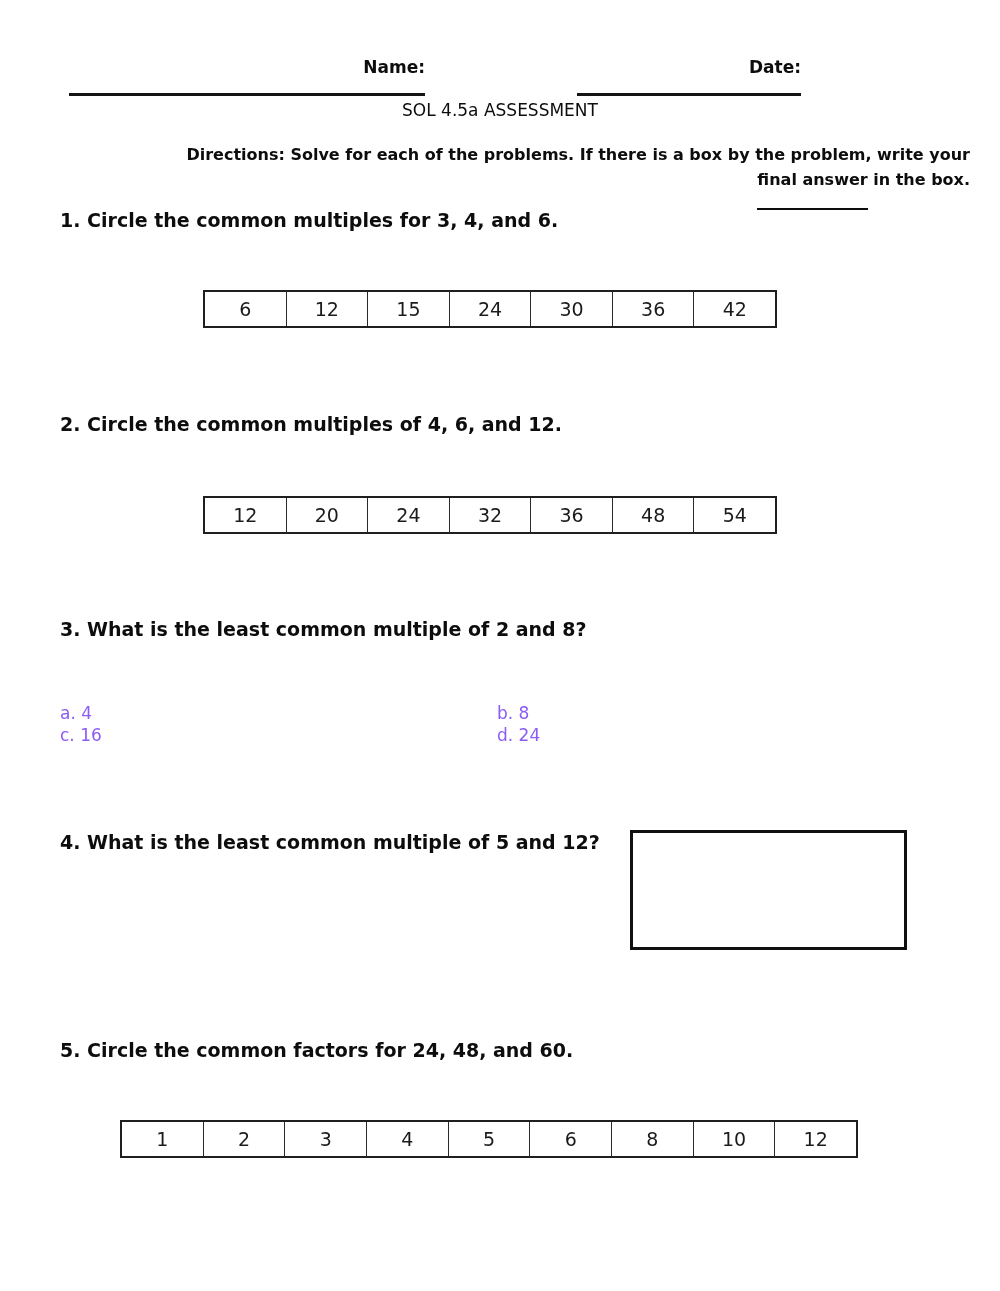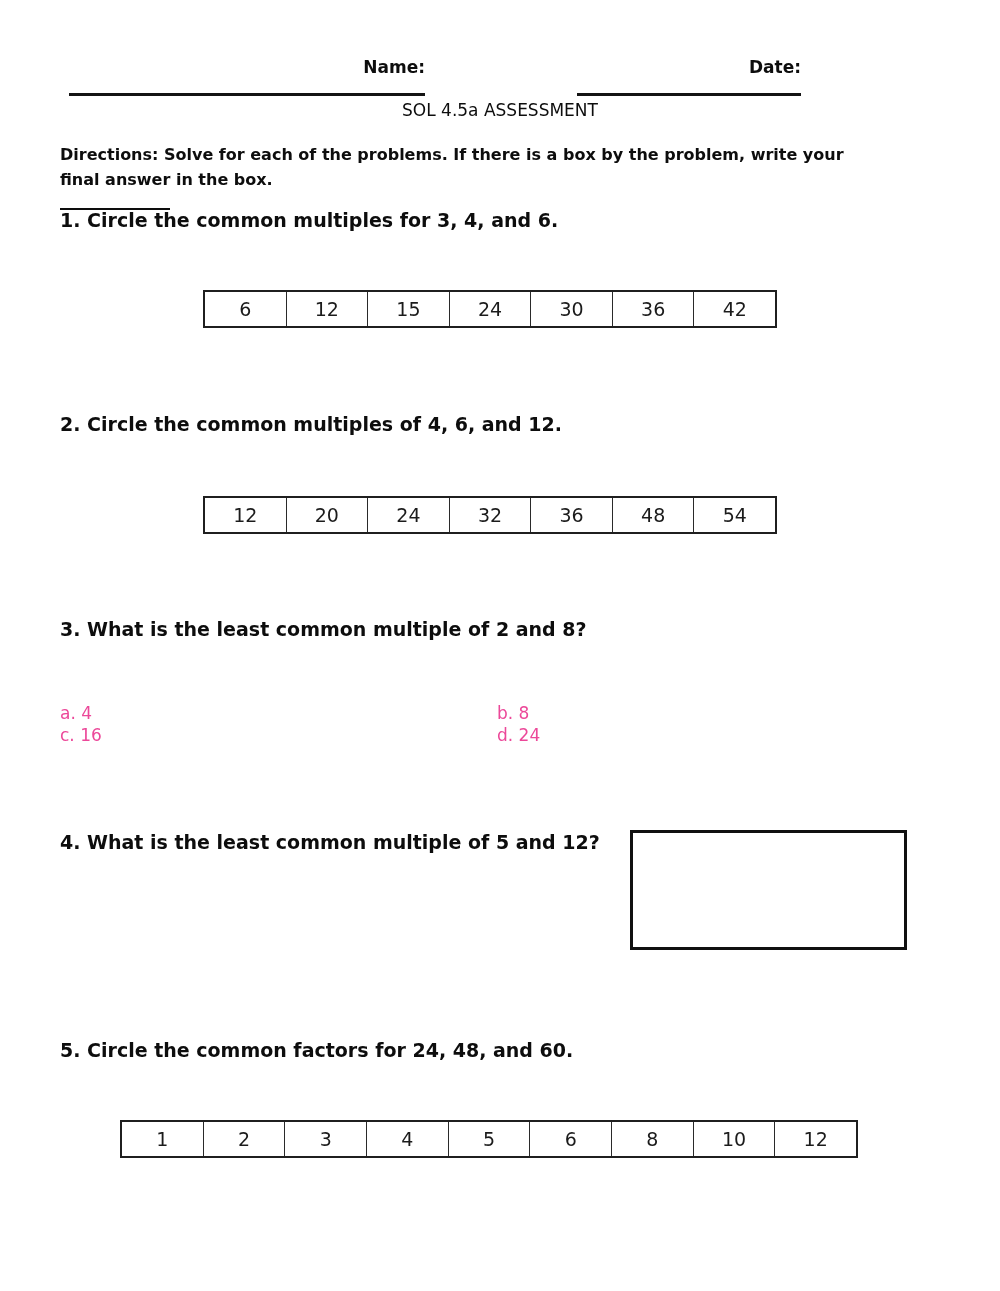--- a/index.html
+++ b/index.html
@@ -57,21 +57,21 @@
   
   .directions {
     position: absolute;
     top: 142px;
     left: 60px;
     width: 910px;
     font-weight: bold;
     font-size: 16px;
     line-height: 25px;
   }
-  .directions .dir-line { white-space: nowrap; }
+  .directions .dir-line { white-space: nowrap; text-align: right; }
   .directions .u {
     border-bottom: 2px solid #0d0d0d;
     padding-bottom: 19px;
   }
 
   
   .q {
     position: absolute;
     left: 60px;
     font-weight: bold;
@@ -104,21 +104,21 @@
     font-size: 19px;
     color: #1b1b1b;
   }
   .cell + .cell { border-left: 1.5px solid #2a2a2a; }
 
   
   .opts {
     position: absolute;
     font-size: 17px;
     line-height: 22px;
-    color: #ec4899;
+    color: #8b5cf6;
   }
   .opts-left { left: 60px; top: 702px; }
   .opts-right { left: 497px; top: 702px; }
   .opt { white-space: nowrap; }
 
   
   .answer-box {
     position: absolute;
     left: 630px;
     top: 830px;

